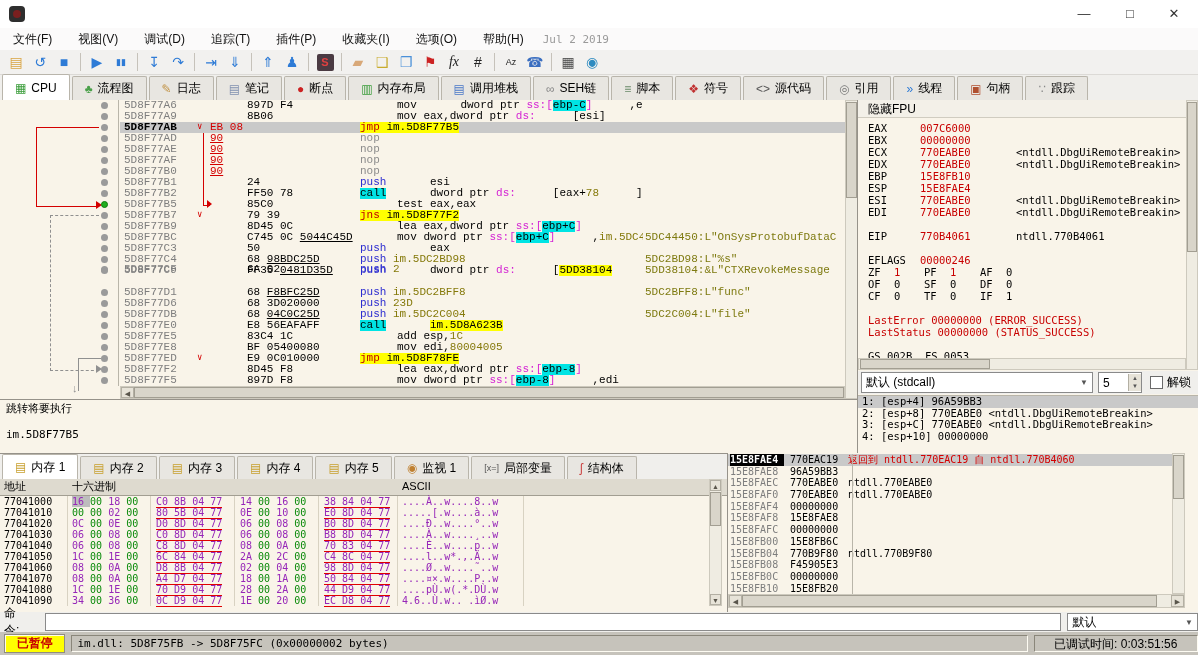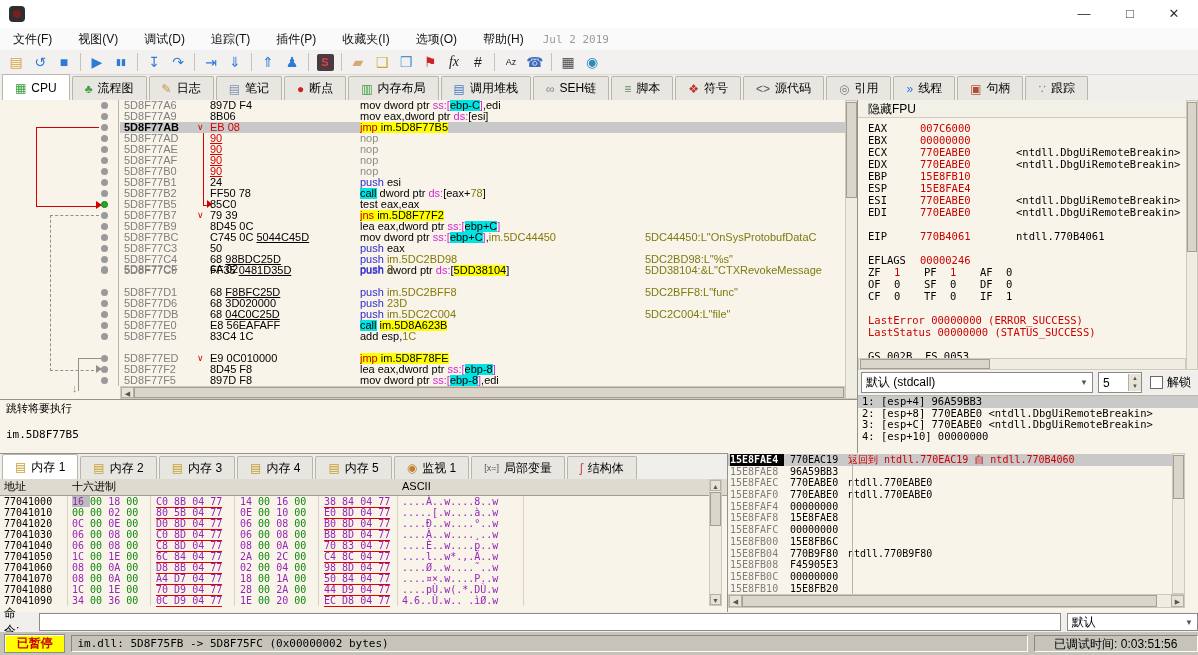--- a/index.html
+++ b/index.html
@@ -27,33 +27,33 @@
 
   
   #tabbar{position:absolute;left:0;top:75px;width:1198px;height:25px;background:#f0efec;border-bottom:1px solid #a9a59b;display:flex;align-items:flex-end;}
   .tab{height:23px;display:flex;align-items:center;padding:0 12px;border:1px solid #b9b5ab;border-bottom:none;margin-left:2px;background:#e8e6e1;border-radius:2px 2px 0 0;font-size:12px;white-space:nowrap;}
   .tab.active{background:#ffffff;height:25px;font-weight:normal;}
   .tab .ticon{margin-right:5px;font-size:12px;}
 
   
   #disasm{position:absolute;left:0;top:100px;width:858px;height:299px;background:#f9f4e9;border-right:1px solid #96928a;box-sizing:border-box;overflow:hidden;}
   #drows{position:absolute;left:0;top:0;width:845px;height:286px;}
-  .drow{position:absolute;left:0;width:845px;height:11px;font-family:Liberation Sans, sans-serif;font-size:11px;line-height:11px;white-space:pre;}
+  .drow{position:absolute;left:0;width:845px;height:11px;font-family:Liberation Mono, monospace;font-size:11px;line-height:11px;white-space:pre;}
   .drow .rowbg{position:absolute;left:120px;width:725px;top:0;height:11px;background:#c9c9c9;}
   .dcell{position:absolute;top:0;height:11px;white-space:pre;}
   .c-addr{left:124px;width:84px;color:#7e7e7e;}
   .c-addr.selA{color:#000;font-weight:bold;}
   .c-bytes{left:210px;width:146px;}
   .c-ins{left:360px;width:283px;overflow:hidden;}
   .c-cmt{left:645px;width:198px;overflow:hidden;color:#7e7a10;}
   .sidebar-dot{position:absolute;left:101px;top:2px;width:7px;height:7px;border-radius:50%;background:#9a9a9a;}
   .sidebar-dot.green{background:#1fae1f;border:1px solid #0d7a0d;box-sizing:border-box;}
   .addr-border{position:absolute;left:118px;top:0;width:1px;height:286px;background:#b9b5a9;}
   .bmark{position:absolute;left:-13px;top:0;color:#d40000;font-size:9px;}
-  .tk-k{color:#000;} .tk-g{color:#8c8c8c;} .tk-b{color:#2b2bd0;} .tk-n{color:#85790a;}
+  .tk-k{color:#000;margin-left:37px;} .tk-g{color:#8c8c8c;} .tk-b{color:#2b2bd0;} .tk-n{color:#85790a;}
   .tk-s{color:#d423d4;} .tk-cy{background:#00e4e4;color:#000;} .tk-yr{background:#ffff00;color:#c00000;}
   .tk-yk{background:#ffff00;color:#000;} .tk-rd{color:#d40000;} .tk-ru{color:#d40000;text-decoration:underline;}
   .tk-u{color:#000;text-decoration:underline;}
   
   .elbow-red-side{position:absolute;left:36px;top:27px;width:62px;height:78px;border-top:1px solid #d40000;border-left:1px solid #d40000;border-bottom:1px solid #d40000;}
   .arrow-red{position:absolute;left:96px;top:101px;width:0;height:0;border-left:6px solid #d40000;border-top:4px solid transparent;border-bottom:4px solid transparent;}
   .elbow-red-bytes{position:absolute;left:203px;top:27px;width:6px;height:77px;border-top:1px solid #d40000;border-left:1px solid #d40000;border-bottom:1px solid #d40000;}
   .arrow-red2{position:absolute;left:207px;top:100px;width:0;height:0;border-left:5px solid #d40000;border-top:4px solid transparent;border-bottom:4px solid transparent;}
   .elbow-gray-dash{position:absolute;left:50px;top:115px;width:48px;height:154px;border-top:1px dashed #909090;border-left:1px dashed #909090;border-bottom:1px dashed #909090;}
   .arrow-gray{position:absolute;left:96px;top:265px;width:0;height:0;border-left:6px solid #909090;border-top:4px solid transparent;border-bottom:4px solid transparent;}
@@ -118,21 +118,21 @@
   .st-addr.selA{background:#000;color:#fff;font-weight:bold;}
   .st-val{position:absolute;left:62px;color:#000;}
   .st-cmt{position:absolute;left:120px;width:320px;overflow:hidden;}
   .sc-red{color:#d40000;} .sc-purple{color:#b06ae0;} .sc-k{color:#000;}
   #stack-divider{position:absolute;left:124px;top:0;width:1px;height:141px;background:#b9b5a9;}
   #stack-vscroll{left:444px;top:0;width:13px;height:141px;}
   #stack-hscroll{left:0;top:141px;width:457px;height:14px;}
 
   
   #cmdline{position:absolute;left:0;top:612px;width:1198px;height:20px;background:#f0efec;display:flex;align-items:center;}
-  #cmd-label{padding:0 8px 0 4px;font-size:12px;}
+  #cmd-label{padding:0 14px 0 4px;font-size:12px;}
   #cmd-input{width:1022px;height:16px;background:#fff;border:1px solid #8a8a8a;font-family:"DejaVu Sans Mono",monospace;font-size:11px;padding:0 2px;}
   #cmd-dropdown{width:122px;height:16px;background:#fff;border:1px solid #8a8a8a;margin-left:6px;display:flex;align-items:center;justify-content:space-between;padding:0 4px;font-size:12px;}
 
   
   #statusbar{position:absolute;left:0;top:632px;width:1198px;height:23px;background:#c6c3bb;display:flex;align-items:center;}
   #status-state{margin-left:4px;width:60px;height:17px;background:#ffff00;color:#c80000;font-weight:bold;text-align:center;line-height:17px;font-size:12px;border:1px solid #908c80;box-shadow:inset 1px 1px 0 #fffbe8;}
   #status-msg{margin-left:6px;width:965px;height:17px;border:1px solid;border-color:#8a867a #fdfbf2 #fdfbf2 #8a867a;background:#c6c3bb;font-family:"DejaVu Sans Mono",monospace;font-size:11px;line-height:16px;padding-left:5px;box-sizing:border-box;white-space:pre;overflow:hidden;}
   #status-time{margin-left:6px;width:166px;height:17px;border:1px solid;border-color:#8a867a #fdfbf2 #fdfbf2 #8a867a;font-size:12px;line-height:16px;text-align:center;box-sizing:border-box;white-space:pre;}
   .chev{font-size:8px;color:#555;}
 </style>
@@ -324,20 +324,21 @@
       <div class="drow" style="top: 132px;"><div class="sidebar-dot"></div><span class="dcell c-addr">5D8F77BC</span><span class="dcell c-bytes"><span class="tk-k">C745 0C </span><span class="tk-u">5044C45D</span></span><span class="dcell c-ins"><span class="tk-k">mov dword ptr </span><span class="tk-s">ss:</span><span class="tk-s">[</span><span class="tk-cy">ebp+C</span><span class="tk-s">]</span><span class="tk-k">,</span><span class="tk-n">im.5DC44450</span></span><span class="dcell c-cmt">5DC44450:L"OnSysProtobufDataC</span></div>
       <div class="drow" style="top: 143px;"><div class="sidebar-dot"></div><span class="dcell c-addr">5D8F77C3</span><span class="dcell c-bytes"><span class="tk-k">50</span></span><span class="dcell c-ins"><span class="tk-b">push </span><span class="tk-k">eax</span></span></div>
       <div class="drow" style="top: 154px;"><div class="sidebar-dot"></div><span class="dcell c-addr">5D8F77C4</span><span class="dcell c-bytes"><span class="tk-k">68 </span><span class="tk-u">98BDC25D</span></span><span class="dcell c-ins"><span class="tk-b">push </span><span class="tk-n">im.5DC2BD98</span></span><span class="dcell c-cmt">5DC2BD98:L"%s"</span></div>
       <div class="drow" style="top: 165px;"><div class="sidebar-dot"></div><span class="dcell c-addr">5D8F77C9</span><span class="dcell c-bytes"><span class="tk-k">FF35 </span><span class="tk-u">0481D35D</span></span><span class="dcell c-ins"><span class="tk-b">push </span><span class="tk-k">dword ptr </span><span class="tk-s">ds:</span><span class="tk-k">[</span><span class="tk-yk">5DD38104</span><span class="tk-k">]</span></span><span class="dcell c-cmt">5DD38104:&amp;L"CTXRevokeMessage</span></div>
       <div class="drow" style="top: 164px;"><div class="sidebar-dot"></div><span class="dcell c-addr">5D8F77CF</span><span class="dcell c-bytes"><span class="tk-k">6A 02</span></span><span class="dcell c-ins"><span class="tk-b">push </span><span class="tk-n">2</span></span></div>
       <div class="drow" style="top: 187px;"><div class="sidebar-dot"></div><span class="dcell c-addr">5D8F77D1</span><span class="dcell c-bytes"><span class="tk-k">68 </span><span class="tk-u">F8BFC25D</span></span><span class="dcell c-ins"><span class="tk-b">push </span><span class="tk-n">im.5DC2BFF8</span></span><span class="dcell c-cmt">5DC2BFF8:L"func"</span></div>
       <div class="drow" style="top: 198px;"><div class="sidebar-dot"></div><span class="dcell c-addr">5D8F77D6</span><span class="dcell c-bytes"><span class="tk-k">68 3D020000</span></span><span class="dcell c-ins"><span class="tk-b">push </span><span class="tk-n">23D</span></span></div>
       <div class="drow" style="top: 209px;"><div class="sidebar-dot"></div><span class="dcell c-addr">5D8F77DB</span><span class="dcell c-bytes"><span class="tk-k">68 </span><span class="tk-u">04C0C25D</span></span><span class="dcell c-ins"><span class="tk-b">push </span><span class="tk-n">im.5DC2C004</span></span><span class="dcell c-cmt">5DC2C004:L"file"</span></div>
       <div class="drow" style="top: 220px;"><div class="sidebar-dot"></div><span class="dcell c-addr">5D8F77E0</span><span class="dcell c-bytes"><span class="tk-k">E8 56EAFAFF</span></span><span class="dcell c-ins"><span class="tk-cy">call</span><span class="tk-k"> </span><span class="tk-yk">im.5D8A623B</span></span></div>
       <div class="drow" style="top: 231px;"><div class="sidebar-dot"></div><span class="dcell c-addr">5D8F77E5</span><span class="dcell c-bytes"><span class="tk-k">83C4 1C</span></span><span class="dcell c-ins"><span class="tk-k">add esp,</span><span class="tk-n">1C</span></span></div>
+      <div class="drow" style="top: 242px;"><div class="sidebar-dot"></div><span class="dcell c-addr">5D8F77E8</span><span class="dcell c-bytes"><span class="tk-k">BF 05400080</span></span><span class="dcell c-ins"><span class="tk-k">mov edi,</span><span class="tk-n">80004005</span></span></div>
       <div class="drow" style="top: 253px;"><div class="sidebar-dot"></div><span class="dcell c-addr">5D8F77ED</span><span class="dcell c-bytes"><span class="bmark">∨</span><span class="tk-k">E9 0C010000</span></span><span class="dcell c-ins"><span class="tk-yr">jmp </span><span class="tk-yk">im.5D8F78FE</span></span></div>
       <div class="drow" style="top: 264px;"><div class="sidebar-dot"></div><span class="dcell c-addr">5D8F77F2</span><span class="dcell c-bytes"><span class="tk-k">8D45 F8</span></span><span class="dcell c-ins"><span class="tk-k">lea eax,dword ptr </span><span class="tk-s">ss:</span><span class="tk-s">[</span><span class="tk-cy">ebp-8</span><span class="tk-s">]</span></span></div>
       <div class="drow" style="top: 275px;"><div class="sidebar-dot"></div><span class="dcell c-addr">5D8F77F5</span><span class="dcell c-bytes"><span class="tk-k">897D F8</span></span><span class="dcell c-ins"><span class="tk-k">mov dword ptr </span><span class="tk-s">ss:</span><span class="tk-s">[</span><span class="tk-cy">ebp-8</span><span class="tk-s">]</span><span class="tk-k">,edi</span></span></div>
     </div>
   <div class="sb-track" style="left:120px;top:286px;width:725px;height:13px;">
     <div class="sb-btn" style="left:0;top:0;width:13px;height:11px;">◀</div>
     <div class="sb-thumb" style="left:13px;top:0;width:710px;height:11px;"></div>
   </div>
   <div class="sb-track" style="left:845px;top:0;width:13px;height:299px;">
     <div class="sb-thumb" style="left:0;top:1px;width:11px;height:96px;"></div>

